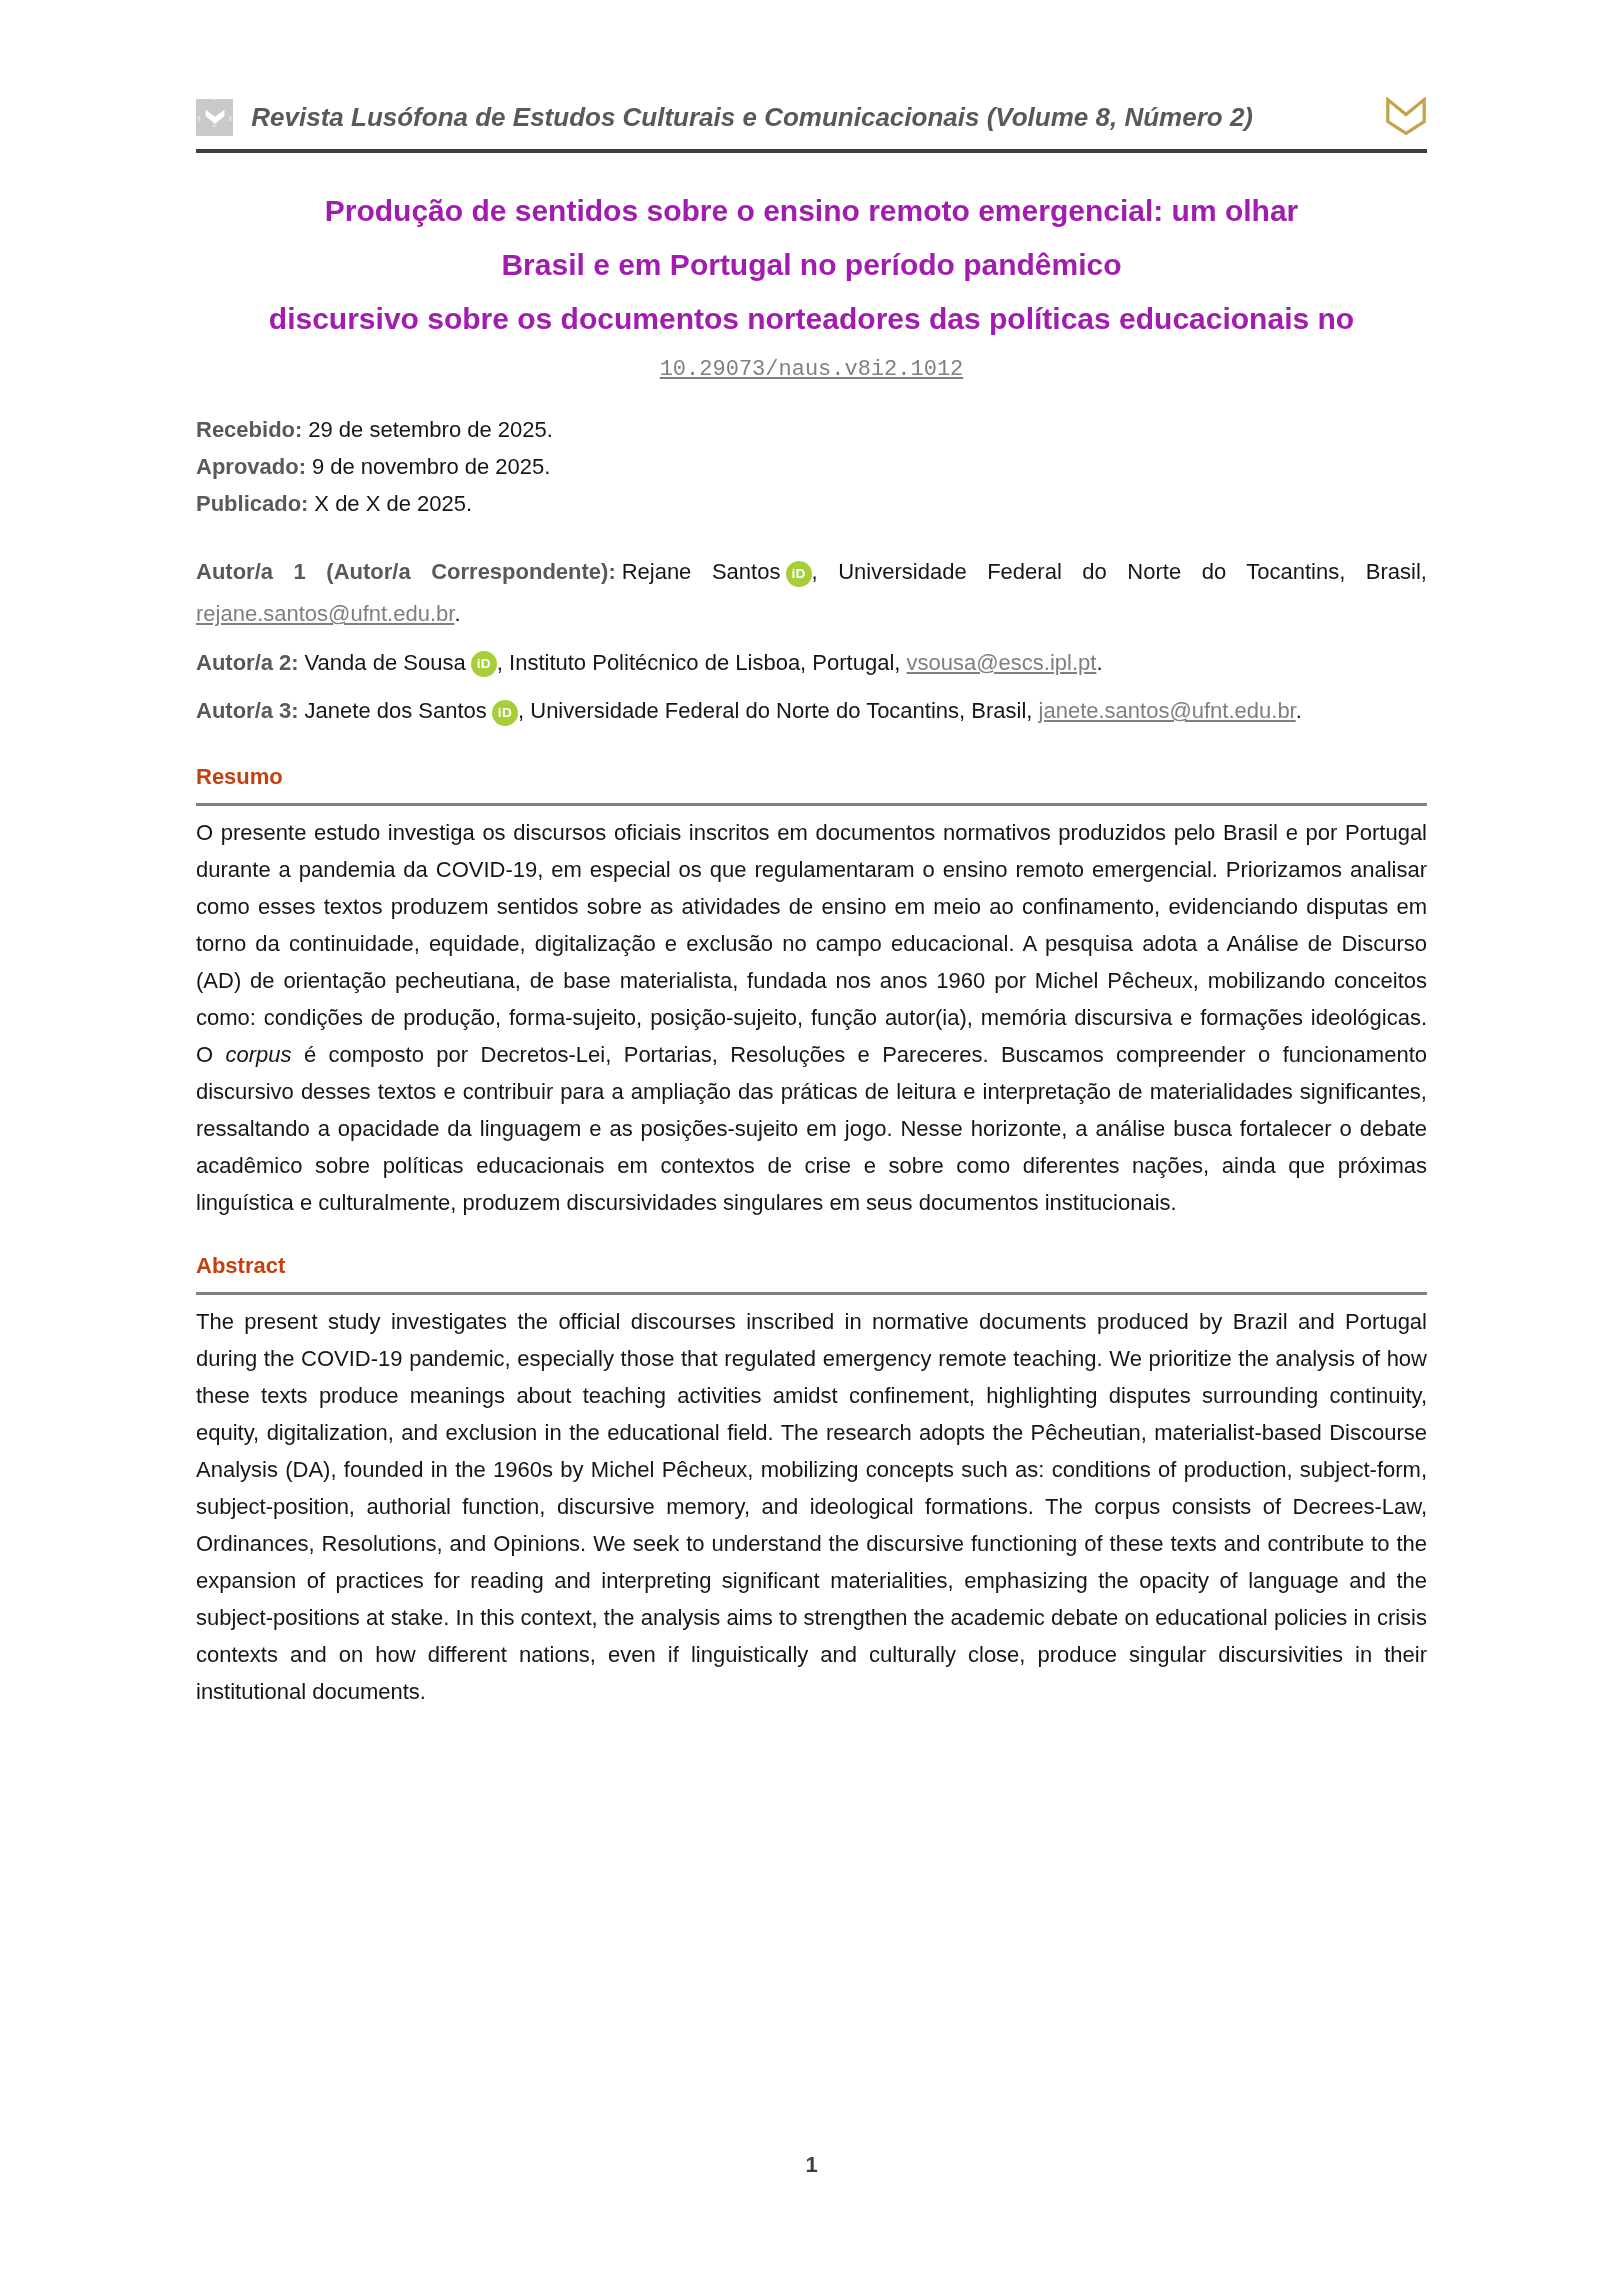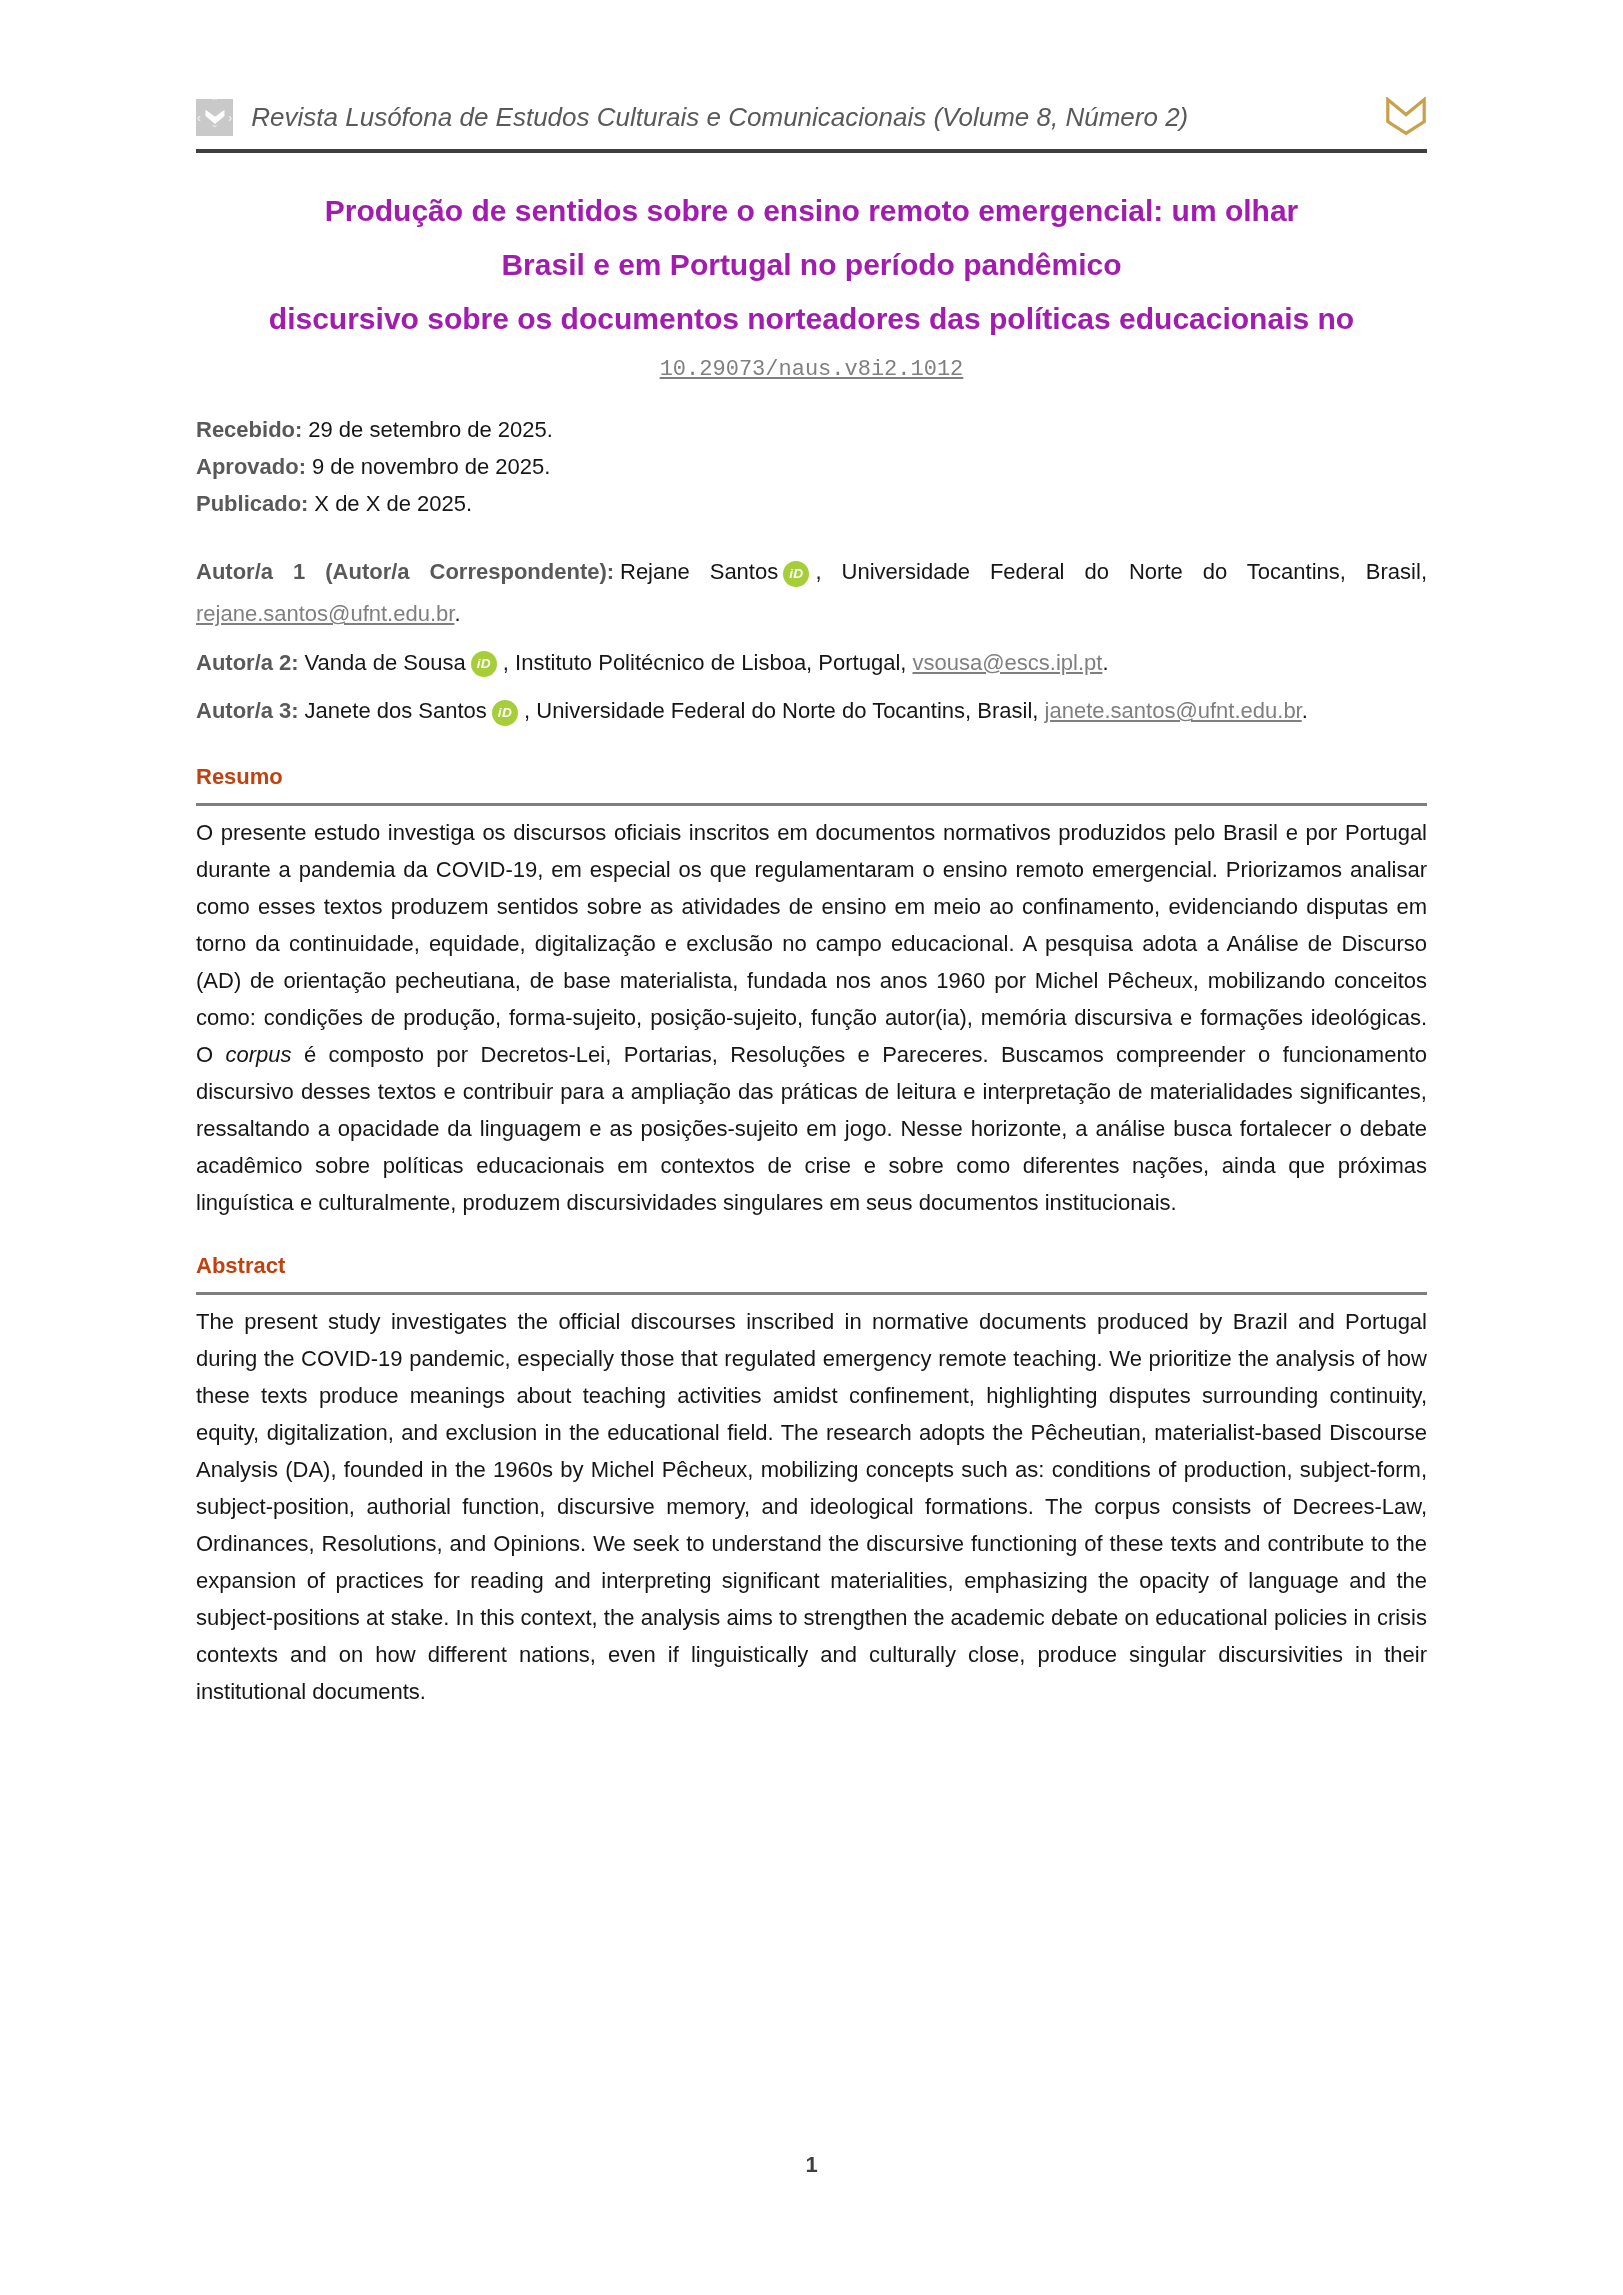--- a/index.html
+++ b/index.html
@@ -22,21 +22,21 @@
   }
   .logo .mini{
     position:absolute;color:rgba(255,255,255,0.6);
     font-size:13px;line-height:1;font-weight:700;
   }
   .logo .mini.up{top:-1.3px;left:50%;transform:translateX(-50%) rotate(0deg);}
   .logo .mini.down{bottom:-1.3px;left:50%;transform:translateX(-50%);}
   .logo .mini.left{left:0.7px;top:50%;transform:translateY(-50%);}
   .logo .mini.right{right:0.7px;top:50%;transform:translateY(-50%);}
   .jtitle{
-    font-size:26px;font-weight:400;color:#595959;font-style:italic;
+    font-size:26px;font-weight:700;color:#595959;font-style:italic;
     white-space:nowrap;letter-spacing:0;
   }
   .gold{margin-left:auto;flex:0 0 auto;}
   .header-rule{height:3.9px;background:#3f3f3f;margin-top:13px;}
   
   .pt-title{margin:31px 0 0 0;text-align:center;color:#a21caf;
     font-size:30px;font-weight:700;line-height:54px;}
   .en-title{margin:0;text-align:center;color:#595959;
     font-size:30px;font-weight:700;font-style:italic;line-height:54px;}
   .doi-line{text-align:center;margin-top:5.2px;line-height:37px;font-size:22px;font-family:Liberation Mono, monospace;}
@@ -44,21 +44,21 @@
   
   .dates{margin-top:23px;font-size:22px;line-height:37px;}
   .lbl{font-weight:700;color:#595959;margin-right:5.9px;}
   .authors{margin-top:29px;font-size:22px;line-height:42px;text-align:justify;}
   .authors p{margin:0 0 6.5px 0;}
   .orcid{
     display:inline-flex;align-items:center;justify-content:center;
     width:26px;height:26px;border-radius:50%;
     background:#a6ce39;color:#ffffff;
     font-size:13.7px;font-weight:700;vertical-align:1.3px;
-    margin-left:5.2px;margin-right:6px;letter-spacing:0.3px;font-style:italic;
+    margin-left:5.2px;margin-right:0;letter-spacing:0.3px;
   }
   
   .sec-heading{margin:26px 0 0 0;font-size:22px;font-weight:700;color:#c2410c;line-height:37px;}
   .sec-rule{height:3.3px;background:#7f7f7f;margin-top:7.9px;}
   .body-text{margin:7.9px 0 0 0;font-size:22px;line-height:37px;text-align:justify;}
   .body-text em{font-style:italic;}
   .keywords{margin:18.3px 0 0 0;font-size:22px;line-height:37px;}
   
   .page-number{
     position:absolute;left:0;right:0;top:2152px;

